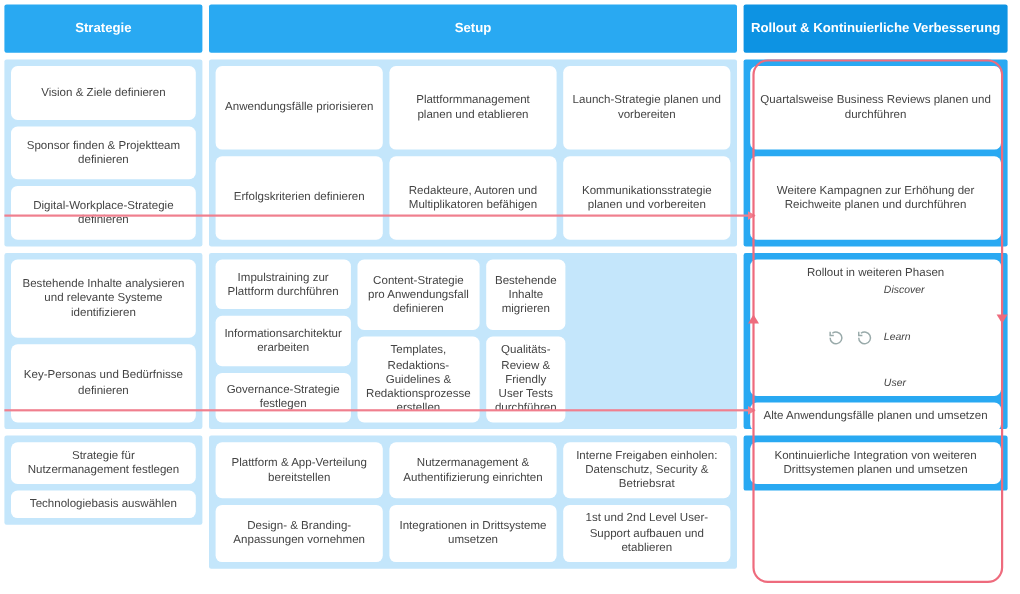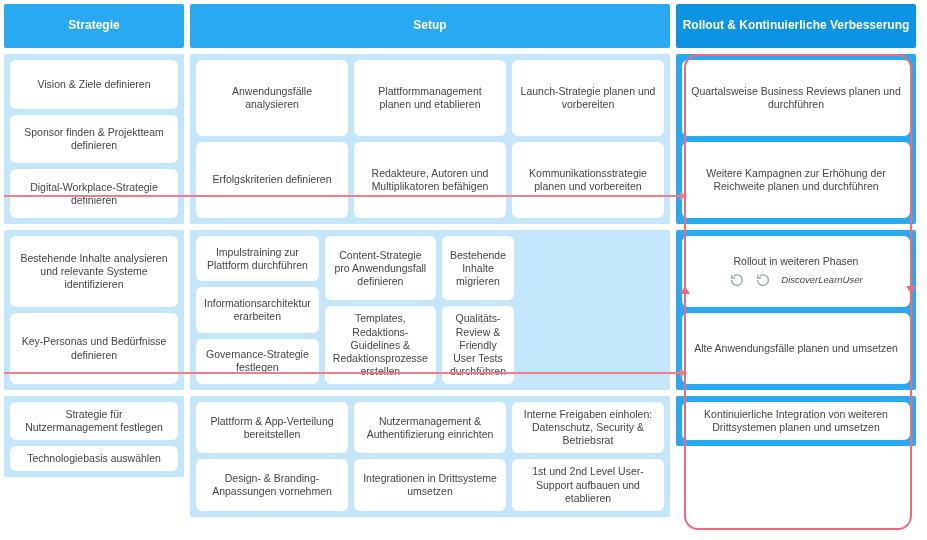--- a/index.html
+++ b/index.html
@@ -92,21 +92,21 @@
 
   
   .col-rollout .band:nth-of-type(1) { height:138px; }
   .col-rollout .band:nth-of-type(2) { height:170px; }
   .col-rollout .band:nth-of-type(3) { height:160px; }
   .col-rollout .cell { flex:1; }
 
   .phase-cell { flex-direction:column; gap:4px; }
   .phase-row { display:flex; align-items:center; gap:10px; }
   .cycle-icon { width:16px; height:16px; }
-  .phase-words { display:flex; flex-direction:row; font-style:italic; font-size:9.5px; text-align:left; line-height:1.1;}
+  .phase-words { display:flex; flex-direction:column; font-style:italic; font-size:9.5px; text-align:left; line-height:1.1;gap:32px;}
 
   
   .flowline {
     position:absolute;
     height:2px;
     background:#f07f8e;
     left:4px;
     z-index:5;
   }
   .flowline::after{
@@ -165,21 +165,21 @@
       <div class="cell">Strategie für Nutzermanagement festlegen</div>
       <div class="cell">Technologiebasis auswählen</div>
     </div>
   </div>
 
   <div class="col col-setup">
     <div class="header hdr-light">Setup</div>
 
     <div class="band band-light">
       <div class="grid g-2x3">
-        <div class="cell">Anwendungsfälle analysieren</div>
+        <div class="cell">Anwendungsfälle priorisieren</div>
         <div class="cell">Plattformmanagement planen und etablieren</div>
         <div class="cell">Launch-Strategie planen und vorbereiten</div>
         <div class="cell">Erfolgskriterien definieren</div>
         <div class="cell">Redakteure, Autoren und Multiplikatoren befähigen</div>
         <div class="cell">Kommunikations­strategie planen und vorbereiten</div>
       </div>
     </div>
 
     <div class="band band-light">
       <div class="grid g-setup-mid">

